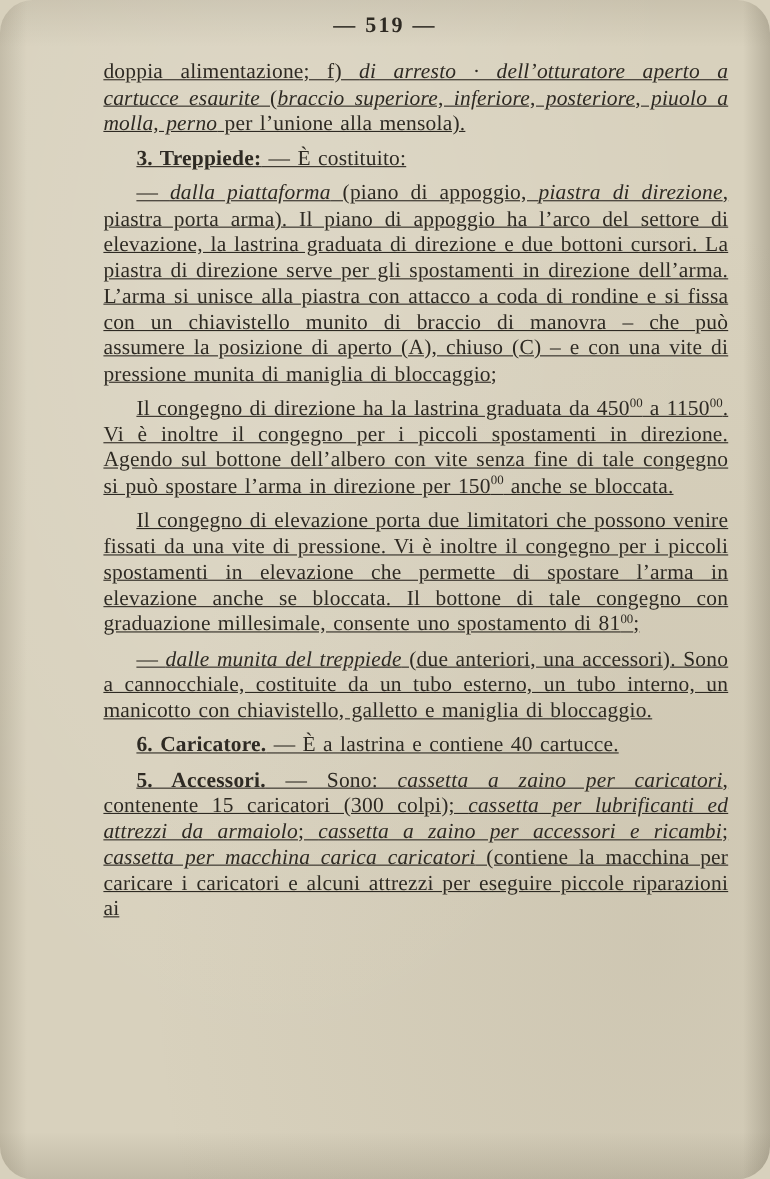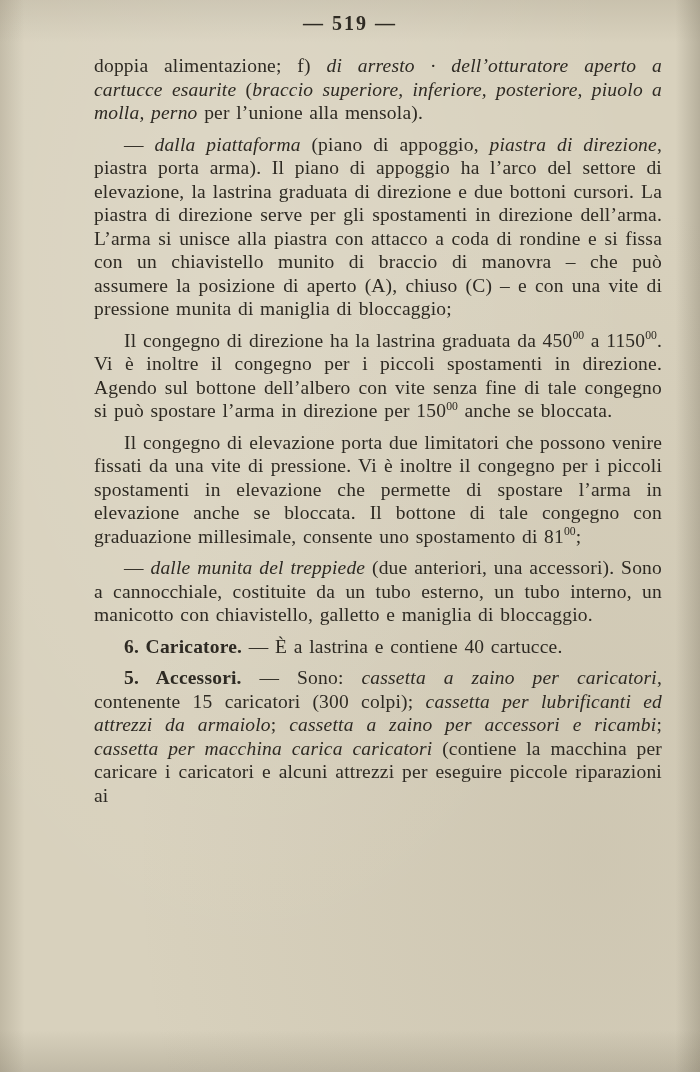--- a/index.html
+++ b/index.html
@@ -9,49 +9,51 @@
     background:#d8d1bd;
   }
   .page{
     position:absolute;inset:0;
     background:
       radial-gradient(ellipse at 35% 25%, rgba(255,255,255,.14), rgba(255,255,255,0) 62%),
       radial-gradient(ellipse at 85% 80%, rgba(120,108,84,.10), rgba(120,108,84,0) 55%),
       linear-gradient(90deg, rgba(110,100,78,.22), rgba(110,100,78,0) 3.5%, rgba(110,100,78,0) 96.5%, rgba(95,88,70,.28)),
       linear-gradient(180deg, rgba(110,100,78,.14), rgba(110,100,78,0) 4%, rgba(110,100,78,0) 96%, rgba(95,88,70,.20)),
       #d8d1bd;
+    border-radius: 30px;
   }
   .page-number{
     position:absolute;top:12px;left:0;width:100%;
     text-align:center;
     font-size:20px;font-weight:700;letter-spacing:2px;
     color:#2e2a23;
   }
   .content{
     position:absolute;left:94px;top:54px;width:568px;
     color:#2e2a23;
     font-size:19.5px;line-height:23.5px;
     letter-spacing:.2px;word-spacing:1.5px;
     text-align:justify;
   }
-  p.para{margin:0 0 8px 0;}
+  p.para{margin:0 0 8px 0;text-decoration:underline;}
   p.para.sb{margin-top:6px;}
   p.indent{text-indent:30px;}
   .r-n{font-style:normal;}
   .r-i{font-style:italic;}
   .r-b{font-weight:700;}
   sup.r-s{font-size:60%;line-height:0;letter-spacing:0;margin-top:16px;}
 </style>
 </head>
 <body>
 
 <div class="page">
   <div class="page-number">— 519 —</div>
   <div class="content" id="content">
       <p class="para"><span class="r-n">doppia alimentazione; f) </span><span class="r-i">di arresto · dell’otturatore aperto a cartucce esaurite</span><span class="r-n"> (</span><span class="r-i">braccio superiore, inferiore, posteriore, piuolo a molla, perno</span><span class="r-n"> per l’unione alla mensola).</span></p>
+      <p class="para indent sb"><span class="r-b">3. Treppiede:</span><span class="r-n"> — È costituito:</span></p>
       <p class="para indent"><span class="r-n">— </span><span class="r-i">dalla piattaforma</span><span class="r-n"> (piano di appoggio, </span><span class="r-i">piastra di direzione</span><span class="r-n">, piastra porta arma). Il piano di appoggio ha l’arco del settore di elevazione, la lastrina graduata di direzione e due bottoni cursori. La piastra di direzione serve per gli spostamenti in direzione dell’arma. L’arma si unisce alla piastra con attacco a coda di rondine e si fissa con un chiavistello munito di braccio di manovra – che può assumere la posizione di aperto (A), chiuso (C) – e con una vite di pressione munita di maniglia di bloccaggio;</span></p>
       <p class="para indent"><span class="r-n">Il congegno di direzione ha la lastrina graduata da 450</span><sup class="r-s">00</sup><span class="r-n"> a 1150</span><sup class="r-s">00</sup><span class="r-n">. Vi è inoltre il congegno per i piccoli spostamenti in direzione. Agendo sul bottone dell’albero con vite senza fine di tale congegno si può spostare l’arma in direzione per 150</span><sup class="r-s">00</sup><span class="r-n"> anche se bloccata.</span></p>
       <p class="para indent"><span class="r-n">Il congegno di elevazione porta due limitatori che possono venire fissati da una vite di pressione. Vi è inoltre il congegno per i piccoli spostamenti in elevazione che permette di spostare l’arma in elevazione anche se bloccata. Il bottone di tale congegno con graduazione millesimale, consente uno spostamento di 81</span><sup class="r-s">00</sup><span class="r-n">;</span></p>
       <p class="para indent"><span class="r-n">— </span><span class="r-i">dalle munita del treppiede</span><span class="r-n"> (due anteriori, una accessori). Sono a cannocchiale, costituite da un tubo esterno, un tubo interno, un manicotto con chiavistello, galletto e maniglia di bloccaggio.</span></p>
       <p class="para indent sb"><span class="r-b">6. Caricatore.</span><span class="r-n"> — È a lastrina e contiene 40 cartucce.</span></p>
       <p class="para indent sb"><span class="r-b">5. Accessori.</span><span class="r-n"> — Sono: </span><span class="r-i">cassetta a zaino per caricatori</span><span class="r-n">, contenente 15 caricatori (300 colpi); </span><span class="r-i">cassetta per lubrificanti ed attrezzi da armaiolo</span><span class="r-n">; </span><span class="r-i">cassetta a zaino per accessori e ricambi</span><span class="r-n">; </span><span class="r-i">cassetta per macchina carica caricatori</span><span class="r-n"> (contiene la macchina per caricare i caricatori e alcuni attrezzi per eseguire piccole riparazioni ai</span></p>
     </div>
 </div>
 
 </body></html>

